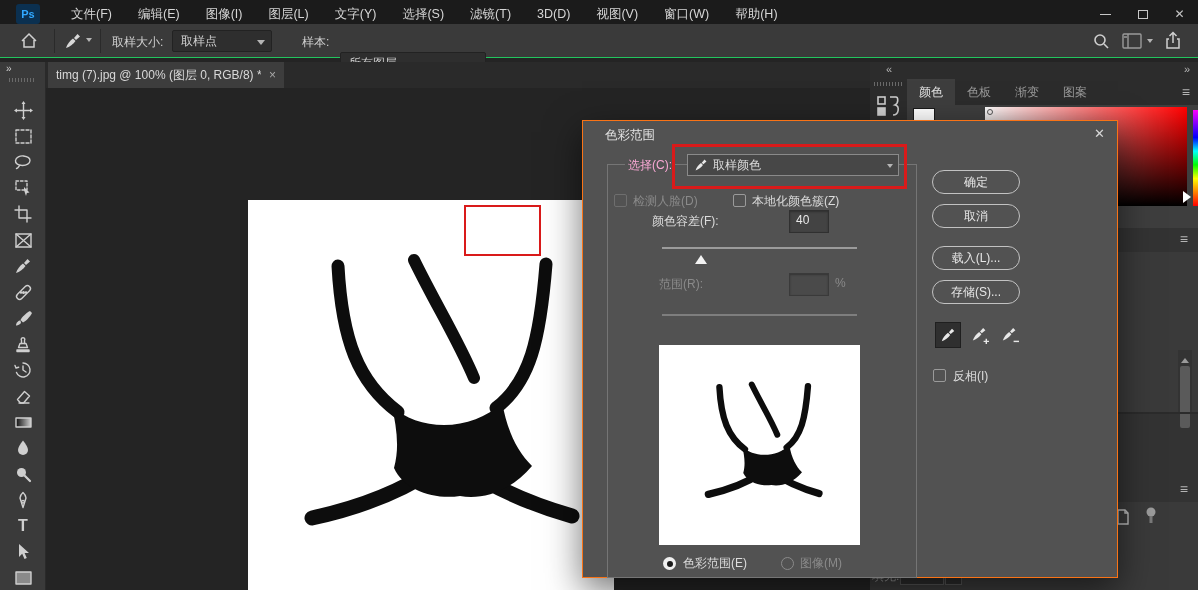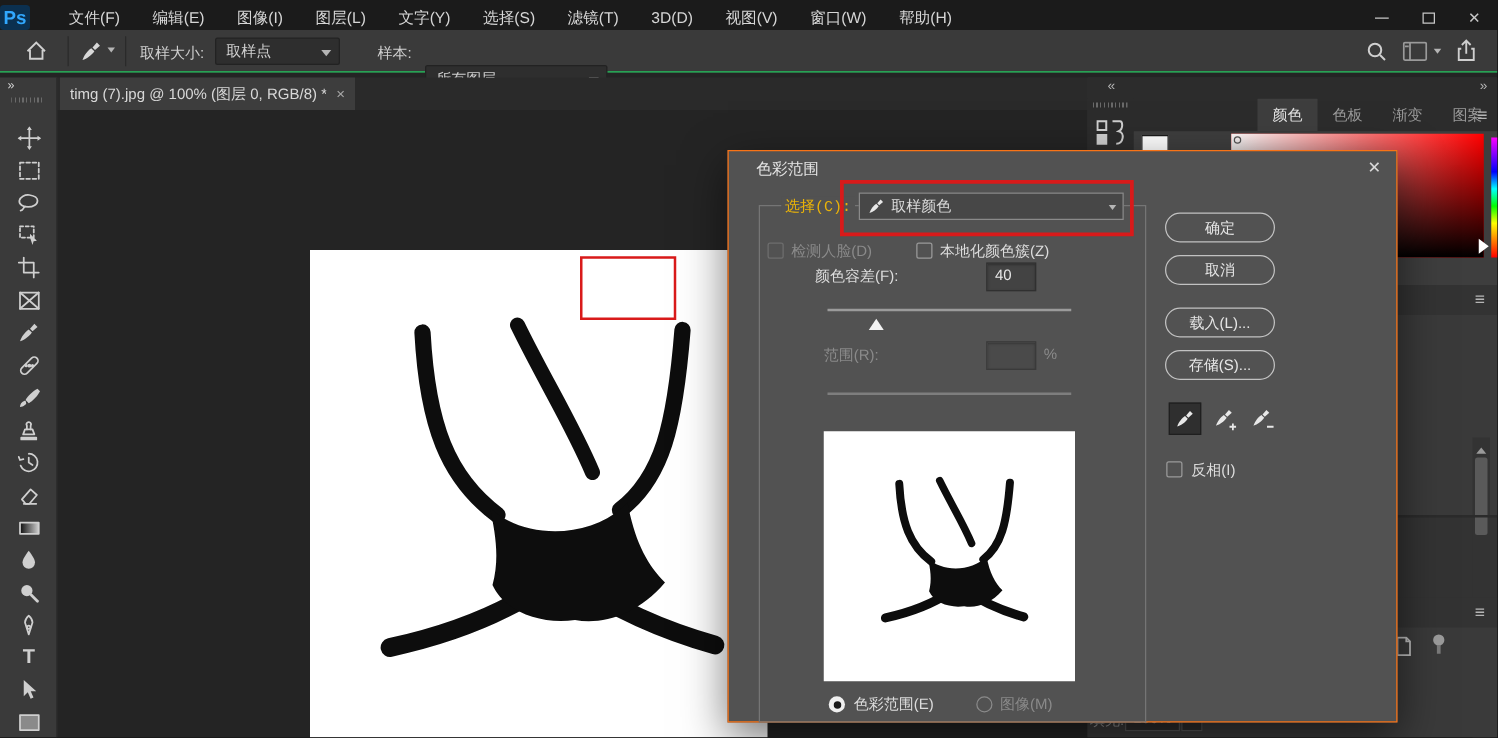--- a/index.html
+++ b/index.html
@@ -1,21 +1,21 @@
 <!DOCTYPE html>
 <html><head>
 <meta charset="utf-8">
 <style>
   html,body{margin:0;padding:0;background:#111;}
   *{box-sizing:border-box;font-family:"Liberation Sans","DejaVu Sans",sans-serif;}
   .app{position:relative;width:1198px;height:590px;background:#242424;overflow:hidden;color:#ccc;font-size:12px;}
   .abs{position:absolute;}
   
   .menubar{left:0;top:0;width:1198px;height:28px;background:#1b1b1b;display:flex;align-items:center;}
-  .pslogo{width:24px;height:20px;margin-left:0;background:#0b3050;border-radius:3px;color:#31a8ff;font-weight:bold;font-size:15px;display:flex;align-items:center;justify-content:center;}
+  .pslogo{width:24px;height:20px;margin-left:16px;background:#0b3050;border-radius:3px;color:#31a8ff;font-weight:bold;font-size:11px;display:flex;align-items:center;justify-content:center;}
   .menuitems{display:flex;margin-left:18px;height:28px;}
   .menuitem{padding:0 13px;line-height:28px;color:#d6d6d6;font-size:12.5px;white-space:nowrap;text-align:center;}
   .winctrls{position:absolute;right:0;top:0;height:28px;display:flex;}
   .winbtn{width:37px;height:28px;display:flex;align-items:center;justify-content:center;color:#c8c8c8;}
   .minbar{width:11px;height:1px;background:#c8c8c8;}
   .maxbox{width:10px;height:9px;border:1px solid #c8c8c8;}
   
   .optbar{left:0;top:24px;width:1198px;height:34px;background:#3a3a3a;border-bottom:1px solid #22c55e;}
   .vsep{width:1px;height:24px;background:#2a2a2a;}
   .ddl{background:#2e2e2e;border:1px solid #222;border-radius:2px;height:22px;display:flex;align-items:center;padding:0 8px;color:#cfcfcf;position:relative;}
@@ -29,36 +29,36 @@
   .redbox{border:2px solid #d91a1a;background:transparent;}
   
   .toolbar{left:0;top:62px;width:46px;height:528px;background:#3a3a3a;border-right:1px solid #2a2a2a;}
   .tool{position:absolute;left:8px;width:30px;height:24px;display:flex;align-items:center;justify-content:center;}
   .tool svg{stroke:#cfcfcf;fill:none;stroke-width:1.4;stroke-linecap:round;stroke-linejoin:round;}
   .grip{height:4px;background:repeating-linear-gradient(90deg,#6a6a6a 0 1px,transparent 1px 3px);}
   
   .dock{left:870px;top:62px;width:328px;height:528px;background:#333333;}
   .dockstrip{position:absolute;left:0;top:0;width:37px;height:70px;background:#2c2c2c;}
   .topstrip{position:absolute;left:0;top:0;width:328px;height:17px;background:#2c2c2c;color:#b5b5b5;}
-  .ptabs{position:absolute;left:37px;top:17px;width:291px;height:26px;background:#2c2c2c;display:flex;justify-content:flex-end;}
+  .ptabs{position:absolute;left:37px;top:17px;width:291px;height:26px;background:#2c2c2c;display:flex;}
   .ptab{padding:0 12px;line-height:26px;color:#9a9a9a;}
   .ptab.active{background:#3e3e3e;color:#e2e2e2;}
   .panelbody{position:absolute;left:37px;top:43px;width:291px;height:123px;background:#3e3e3e;}
   .hamb{color:#b5b5b5;font-size:14px;}
   .field{background:#2d2d2d;border:1px solid #555;color:#c5c5c5;}
   .scrollthumb{background:#5a5a5a;border-radius:2px;}
   .tri-up{width:0;height:0;border:4px solid transparent;border-bottom:5px solid #9a9a9a;}
   .tri-left{width:0;height:0;border:5px solid transparent;border-right:6px solid #bdbdbd;}
   .tri-right-w{width:0;height:0;border:6px solid transparent;border-left:8px solid #ffffff;}
   
   .dialog{left:582px;top:120px;width:536px;height:458px;background:#525252;border:1px solid #f97316;box-shadow:0 12px 34px rgba(0,0,0,.55);z-index:50;color:#dcdcdc;}
   .dtitle{position:absolute;left:22px;top:6px;font-size:12.5px;color:#e4e4e4;}
   .dclose{position:absolute;right:12px;top:5px;color:#d8d8d8;font-size:13px;}
   .fieldset{position:absolute;left:24px;top:43px;width:310px;height:414px;border:1px solid #757575;}
-  .dlbl{font-size:12px;color:#eab308;background:#525252;padding:0 3px;font-family:Liberation Mono, monospace;}
+  .dlbl{font-size:12px;color:#f9a8d4;background:#525252;padding:0 3px;}
   .dis{color:#8a8a8a;}
   .dinput{background:#434343;border:1px solid #303030;box-shadow:inset 0 1px 2px rgba(0,0,0,.3);color:#e8e8e8;padding:2px 6px;font-size:12px;}
   .track{height:2px;background:#9b9b9b;}
   .thumb{width:0;height:0;border:6px solid transparent;border-bottom:9px solid #f2f2f2;}
   .pill{border:1px solid #c2c2c2;border-radius:12px;height:24px;line-height:22px;text-align:center;color:#e6e6e6;background:transparent;font-size:12px;width:88px;position:absolute;left:349px;}
   .chk{width:13px;height:13px;border:1px solid #9a9a9a;border-radius:2px;background:transparent;}
   .chk.dis{border-color:#6e6e6e;}
   .radio{width:13px;height:13px;border-radius:50%;background:#f0f0f0;position:relative;}
   .radio.on::after{content:"";position:absolute;left:3.5px;top:3.5px;width:6px;height:6px;border-radius:50%;background:#1a1a1a;}
   .radio.off{background:transparent;border:1px solid #8a8a8a;}

